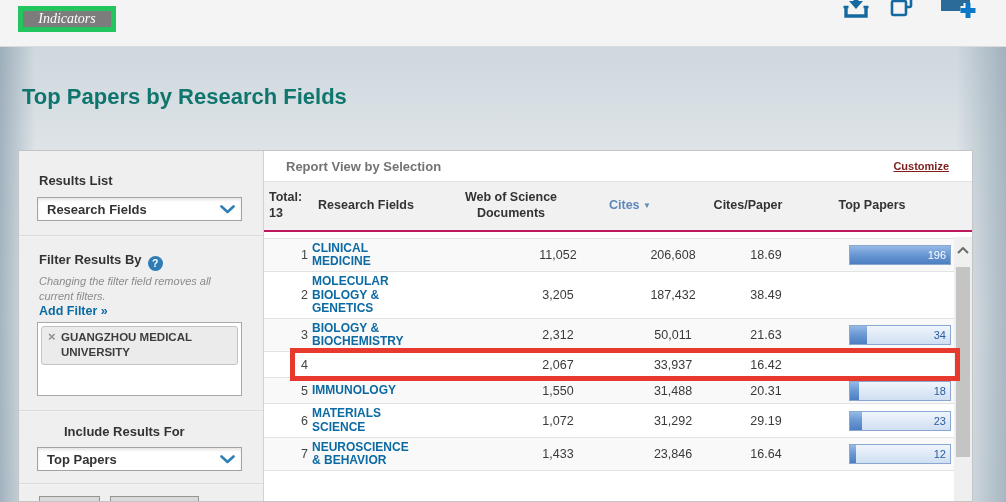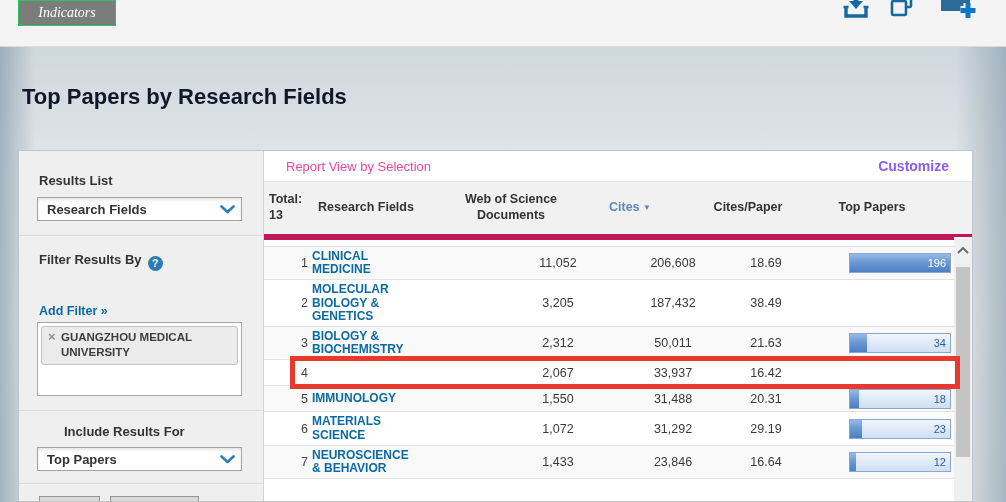--- a/index.html
+++ b/index.html
@@ -6,26 +6,26 @@
   html,body { width:1006px; height:502px; overflow:hidden; }
   body { position:relative; font-family:"Liberation Sans",sans-serif; background:#f4f4f4; }
 
   .band { position:absolute; left:0; top:46px; width:1006px; height:456px;
     background:
       linear-gradient(90deg, rgba(130,152,168,.65) 0%, rgba(255,255,255,0) 3.5%, rgba(255,255,255,0) 95%, rgba(130,152,168,.6) 100%),
       linear-gradient(180deg,#cfd8de 0,#dde3e7 22%,#e6eaec 60%,#dfe5e8 100%);
     border-top:1px solid #dcdcdc; }
 
   
-  .indicators-tab { position:absolute; left:18px; top:0; width:98px; height:26px; background:#7c7c7c;
-    border:1px solid #22c55e; color:#fff; font-family:"Liberation Serif",serif; font-style:italic;
+  .indicators-tab { position:absolute; left:18px; top:6px; width:98px; height:26px; background:#7c7c7c;
+    border:5px solid #22c55e; color:#fff; font-family:"Liberation Serif",serif; font-style:italic;
     font-size:14px; display:flex; align-items:center; justify-content:center; }
   .tool-icon { position:absolute; top:-7px; }
 
-  .page-title { position:absolute; left:22px; top:84px; font-size:22px; font-weight:bold; color:#0f172a; }
+  .page-title { position:absolute; left:22px; top:84px; font-size:22px; font-weight:bold; color:#0f766e; }
 
   
   .panel { position:absolute; left:18px; top:150px; width:955px; height:352px; display:flex;
     border:1px solid #c4c4c4; overflow:hidden; background:#efefef; }
 
   
   .sidebar { position:relative; width:245px; background:#efefef; border-right:1px solid #d2d2d2; flex:none; }
   .side-heading { position:absolute; left:20px; font-size:13px; font-weight:bold; color:#333; }
   .side-note { position:absolute; left:20px; right:22px; font-size:11px; font-style:italic; color:#8b8b8b; line-height:1.32; }
   .side-link { position:absolute; left:20px; font-size:12.5px; font-weight:bold; color:#0c6aa3; cursor:pointer; }
@@ -39,23 +39,23 @@
   .filter-box { position:absolute; left:18px; width:205px; height:74px; background:#fff; border:1px solid #a8a8a8; padding:3px; }
   .filter-tag { position:relative; background:#ebebeb; border:1px solid #c3c3c3; border-radius:3px;
     padding:3px 6px 4px 19px; font-size:11.5px; font-weight:bold; color:#3d3d3d; line-height:1.3; }
   .filter-tag .x { position:absolute; left:6px; top:2px; color:#8f8f8f; font-size:13px; font-weight:bold; cursor:pointer; }
   .btn-stub { position:absolute; top:345px; height:22px; background:#d9d9d9; border:1px solid #949494; }
 
   
   .table-area { position:relative; flex:1; background:#fff; }
   .report-head { height:31px; display:flex; align-items:center; justify-content:space-between;
     padding:0 23px 0 22px; border-bottom:1px solid #e3e3e3; background:#fff; }
-  .report-head .ttl { font-size:13px; font-weight:normal; color:#ec4899; }
-  .report-head .cust { font-size:14px; font-weight:bold; color:#8b5cf6; cursor:pointer; }
-  .col-head { position:relative; height:58px; background:#f1f1f1; border-bottom:6px solid #be185d; }
+  .report-head .ttl { font-size:13px; font-weight:bold; color:#737373; }
+  .report-head .cust { font-size:11px; font-weight:bold; color:#7f1d1d; cursor:pointer;text-decoration:underline; }
+  .col-head { position:relative; height:50px; background:#f1f1f1; border-bottom:2px solid #be185d; }
   .col { position:absolute; top:50%; transform:translateY(-50%); width:120px; text-align:center;
     font-size:12.5px; font-weight:bold; color:#333; line-height:1.25; }
   .col.total { left:5px; width:42px; text-align:left; }
   .col.cites-col { color:#5c88bb; cursor:pointer; }
   .col.cites-col .tri { font-size:8px; vertical-align:1px; }
 
   .tbody { position:relative; margin-top:6px; width:692px; }
   .row { position:relative; display:flex; align-items:center; min-height:26px; padding:3px 0;
     border-bottom:1px solid #e2e2e2; }
   .row:first-child { border-top:1px solid #e2e2e2; }
@@ -122,20 +122,21 @@
         <svg width="15" height="9">
             <polyline points="1.5,1.5 7.5,7 13.5,1.5" fill="none" stroke="#2e7fb5" stroke-width="2.6" stroke-linecap="round" stroke-linejoin="round"></polyline>
           </svg>
       </span>
     </div>
     <div class="divider" style="top:84px;"></div>
 
     <div class="side-heading" style="top:101px;">
       <span>Filter Results By</span><span class="help-badge">?</span>
     </div>
+    <div class="side-note" style="top:123px;">Changing the filter field removes all current filters.</div>
     <div class="side-link" style="top:153px;">Add Filter »</div>
     <div class="filter-box" style="top:171px;">
       <div class="filter-tag">
         <span class="x">×</span>
         <span>GUANGZHOU MEDICAL UNIVERSITY</span>
       </div>
     </div>
     <div class="divider" style="top:259px;"></div>
 
     <div class="side-heading" style="top:273px;margin-left:25px;">Include Results For</div>

